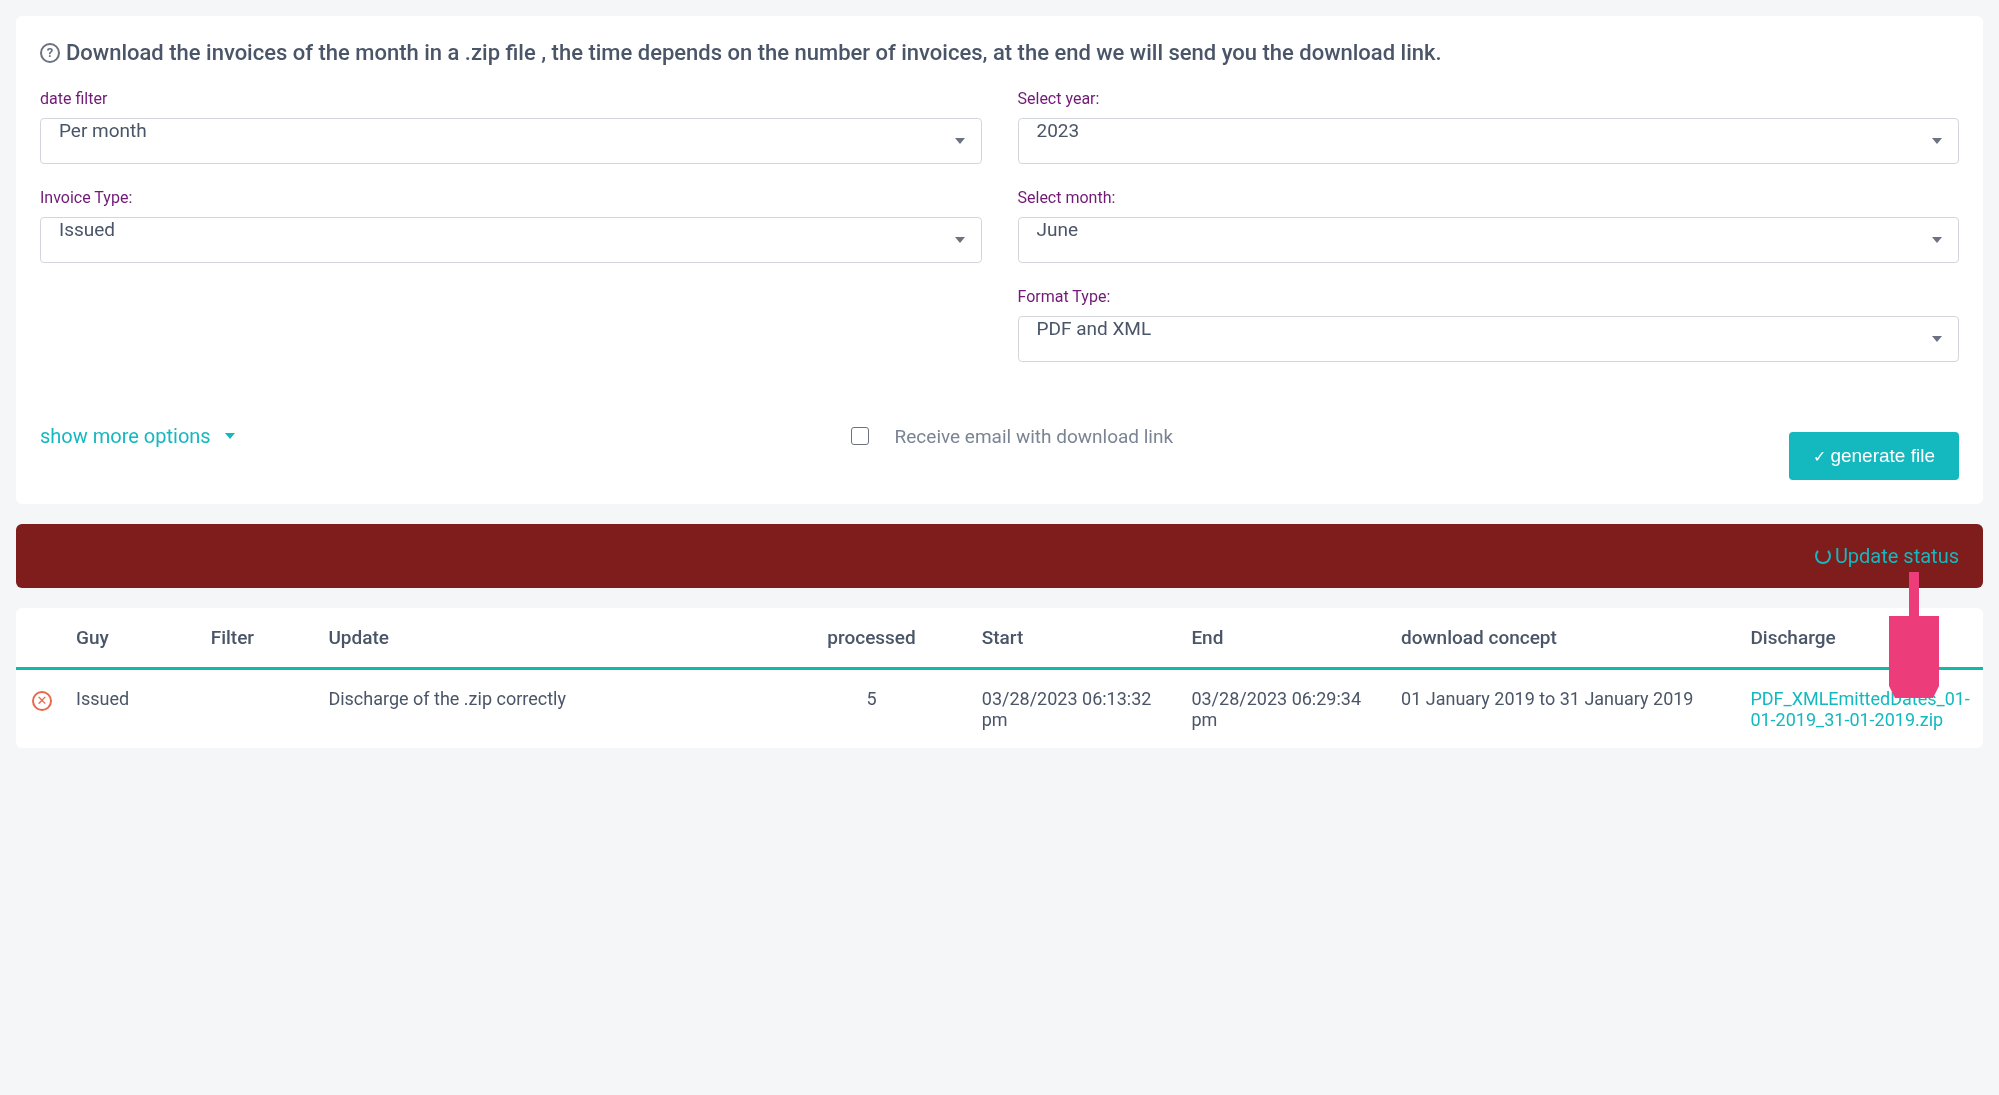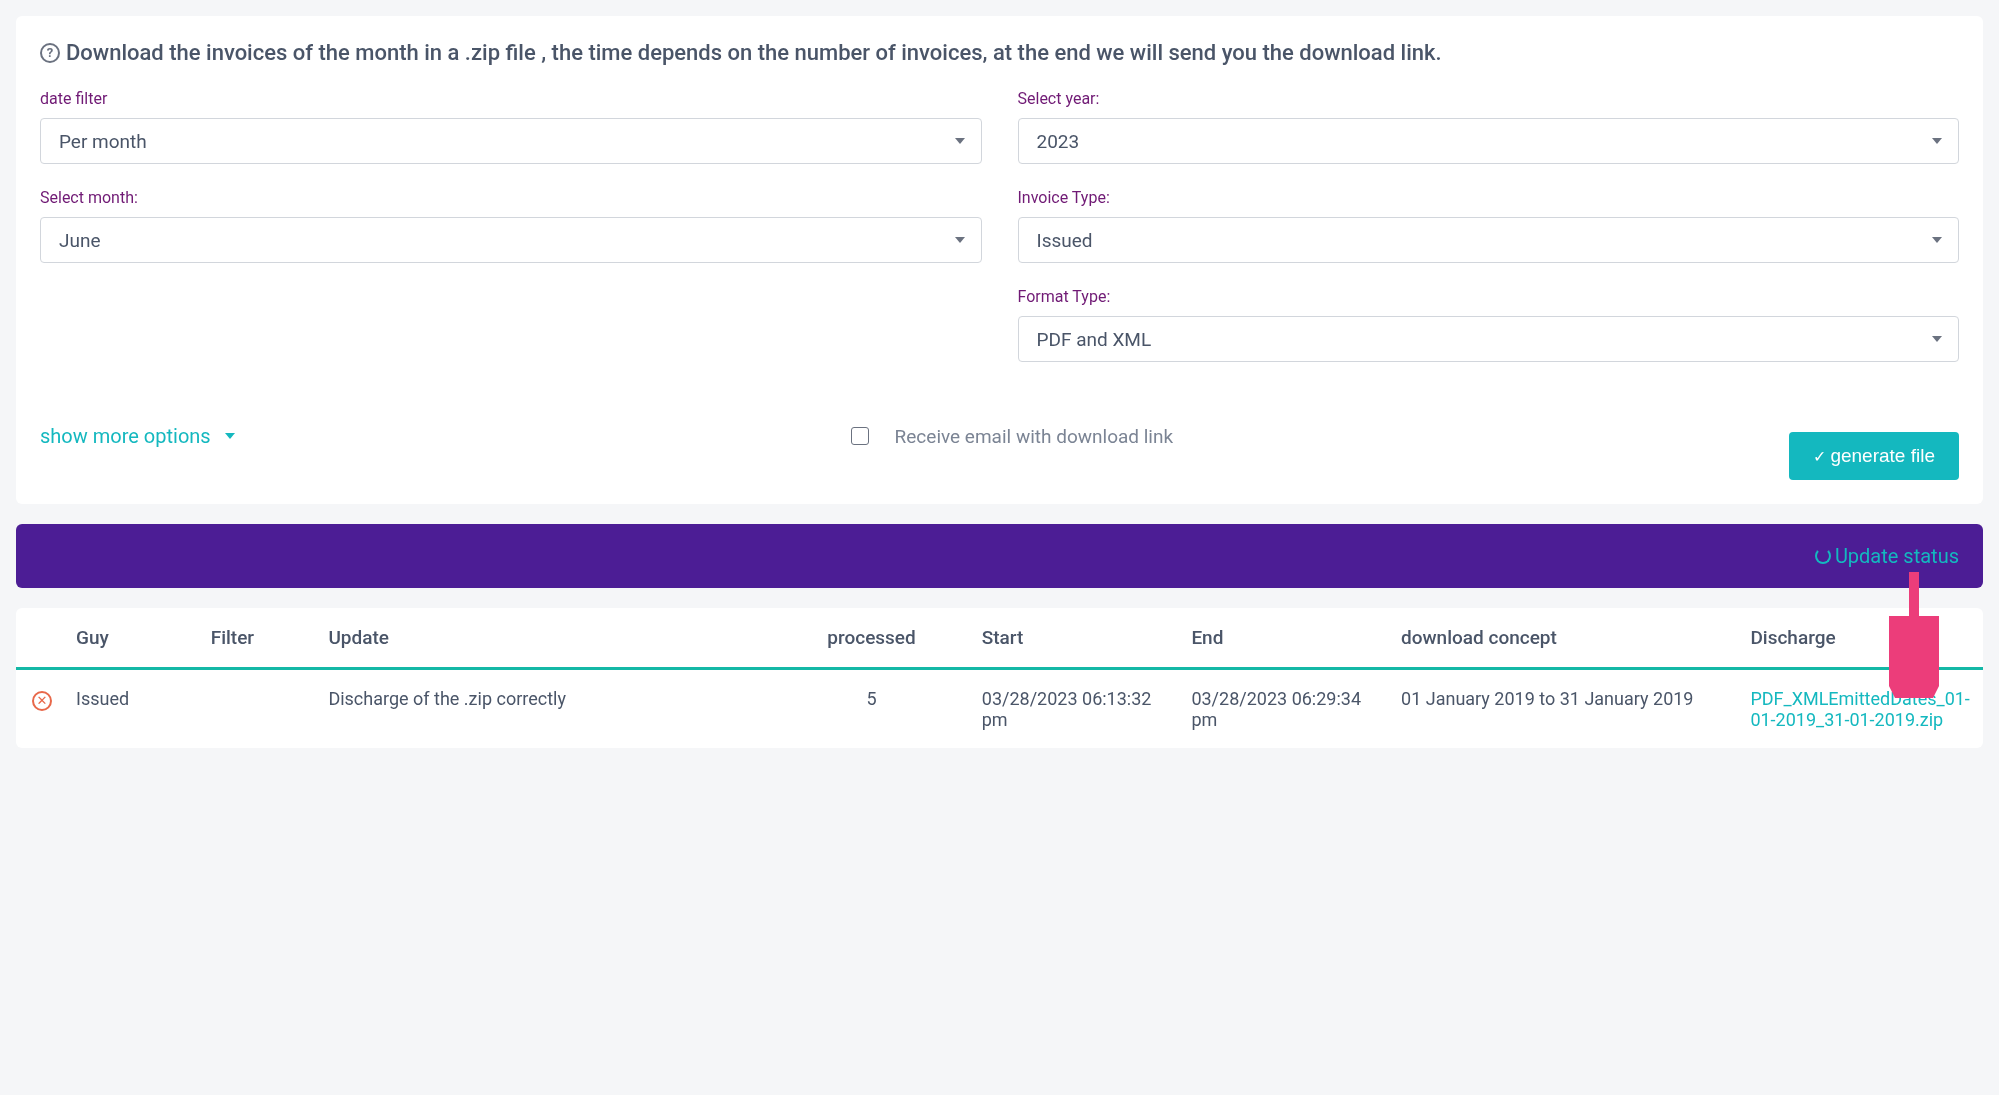--- a/index.html
+++ b/index.html
@@ -47,21 +47,20 @@
     .field-label {
       display: block;
       font-size: 16px;
       color: #701a75;
       margin-bottom: 10px;
       font-weight: 400;
     }
     .select {
       position: relative;
       display: flex;
-      align-items: center;
       width: 100%;
       height: 46px;
       border: 1px solid #d2d6dc;
       border-radius: 4px;
       background: #fff;
       padding: 0 40px 0 18px;
       font-size: 19px;
       color: #4a5568;
       cursor: pointer;
     }
@@ -124,21 +123,21 @@
       display: inline-flex;
       align-items: center;
       gap: 4px;
       margin-top: 40px;
     }
     .check-icon::before {
       content: '✓';
       font-size: 16px;
     }
     .status-card {
-      background: #4c1d95;
+      background: #7f1d1d;
       border-radius: 6px;
       padding: 20px 24px;
       display: flex;
       justify-content: flex-end;
       margin-bottom: 20px;
       position: relative;
     }
     .update-link {
       color: #14b8bf;
       font-size: 20px;
@@ -224,29 +223,29 @@
       </div>
     </div>
     <div class="field">
       <label class="field-label">Select year:</label>
       <div class="select">
         <span>2023</span>
       </div>
     </div>
 
     <div class="field">
+      <label class="field-label">Invoice Type:</label>
+      <div class="select">
+        <span>Issued</span>
+      </div>
+    </div>
+    <div class="field">
       <label class="field-label">Select month:</label>
       <div class="select">
         <span>June</span>
-      </div>
-    </div>
-    <div class="field">
-      <label class="field-label">Invoice Type:</label>
-      <div class="select">
-        <span>Issued</span>
       </div>
     </div>
 
     <div class="field right-col-empty"></div>
     <div class="field">
       <label class="field-label">Format Type:</label>
       <div class="select">
         <span>PDF and XML</span>
       </div>
     </div>

